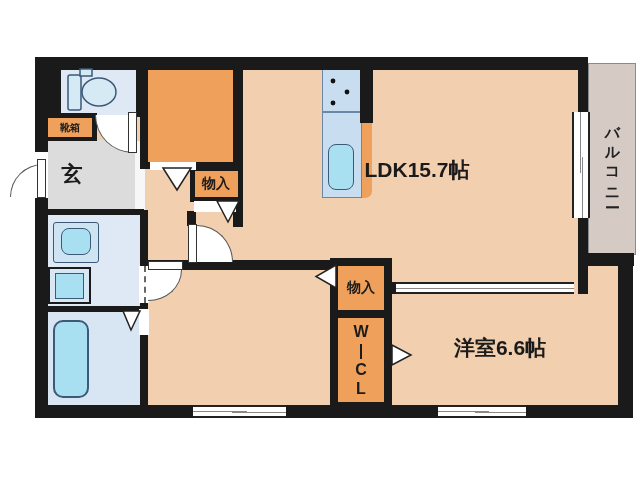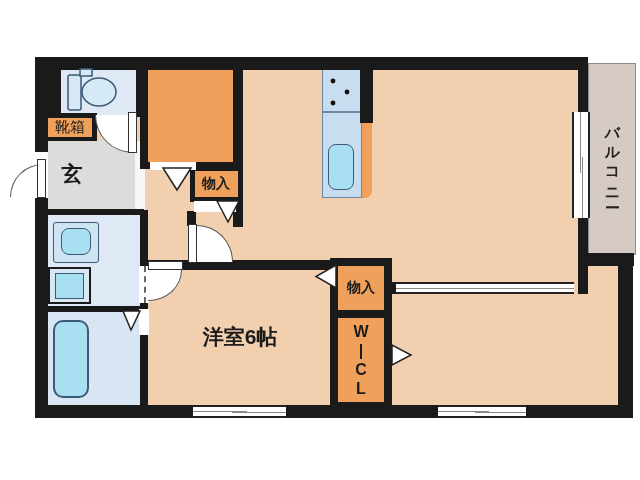--- a/index.html
+++ b/index.html
@@ -72,21 +72,21 @@
   <div class="wall" style="left:148px;top:260px;width:244px;height:10px"></div>
   <div class="wall" style="left:360px;top:67px;width:13px;height:56px"></div>
   <div class="wall" style="left:388px;top:282px;width:12px;height:12px"></div>
 
   <div class="wall" style="left:190px;top:166px;width:53px;height:36px"></div>
   <div class="orange" style="left:195px;top:171px;width:43px;height:26px"></div>
   <div class="wall" style="left:330px;top:258px;width:62px;height:150px"></div>
   <div class="orange" style="left:338px;top:266px;width:46px;height:44px"></div>
   <div class="orange" style="left:338px;top:318px;width:46px;height:84px"></div>
   <div class="orange" style="left:48px;top:118px;width:44px;height:19px;display:flex;align-items:center;justify-content:center">
-    <span style="font-size:15px;font-weight:400;color:#1b1b1b">靴箱</span>
+    <span style="font-size:10px;font-weight:700;color:#1b1b1b">靴箱</span>
   </div>
 
   <div class="gap" style="left:35px;top:152px;width:13px;height:46px"></div>
   <div class="gap" style="left:150px;top:162px;width:46px;height:8px"></div>
   <div class="gap" style="left:194px;top:201px;width:42px;height:11px"></div>
   <div class="dash-door" style="left:139px;top:266px;width:10px;height:37px"></div>
   <div class="gap" style="left:139px;top:309px;width:10px;height:26px"></div>
 
   <div class="win-v" style="left:572px;top:112px;width:18px;height:106px">
       <div class="p1"></div>
@@ -135,22 +135,23 @@
       <polygon points="163,168 191,168 177,190"></polygon>
       <polygon points="217,201 239,201 228,222"></polygon>
       <polygon points="336,265 336,288 316,276.5"></polygon>
       <polygon points="392,345 392,365 411,355"></polygon>
       <polygon points="123,311 140,311 131,330"></polygon>
     </g>
   </svg>
 
   <div class="lbl" style="left:72px;top:174px;font-size:21px">玄</div>
   <div class="lbl" style="left:216px;top:184px;font-size:14px">物入</div>
+  <div class="lbl" style="left:417px;top:170px;font-size:21px">LDK15.7帖</div>
   <div class="lbl" style="left:361px;top:288px;font-size:14px">物入</div>
-  <div class="lbl" style="left:240px;top:337px;font-size:21px">洋室6帖</div>
+  <div class="lbl" style="left:500px;top:348px;font-size:21px">洋室6.6帖</div>
   <div class="wicl-col" style="left:338px;top:318px;width:46px;height:84px;font-size:16px">
     <span>W</span>
     <span>|</span>
     <span>C</span>
     <span>L</span>
   </div>
 
 </div>
 
 </body></html>

